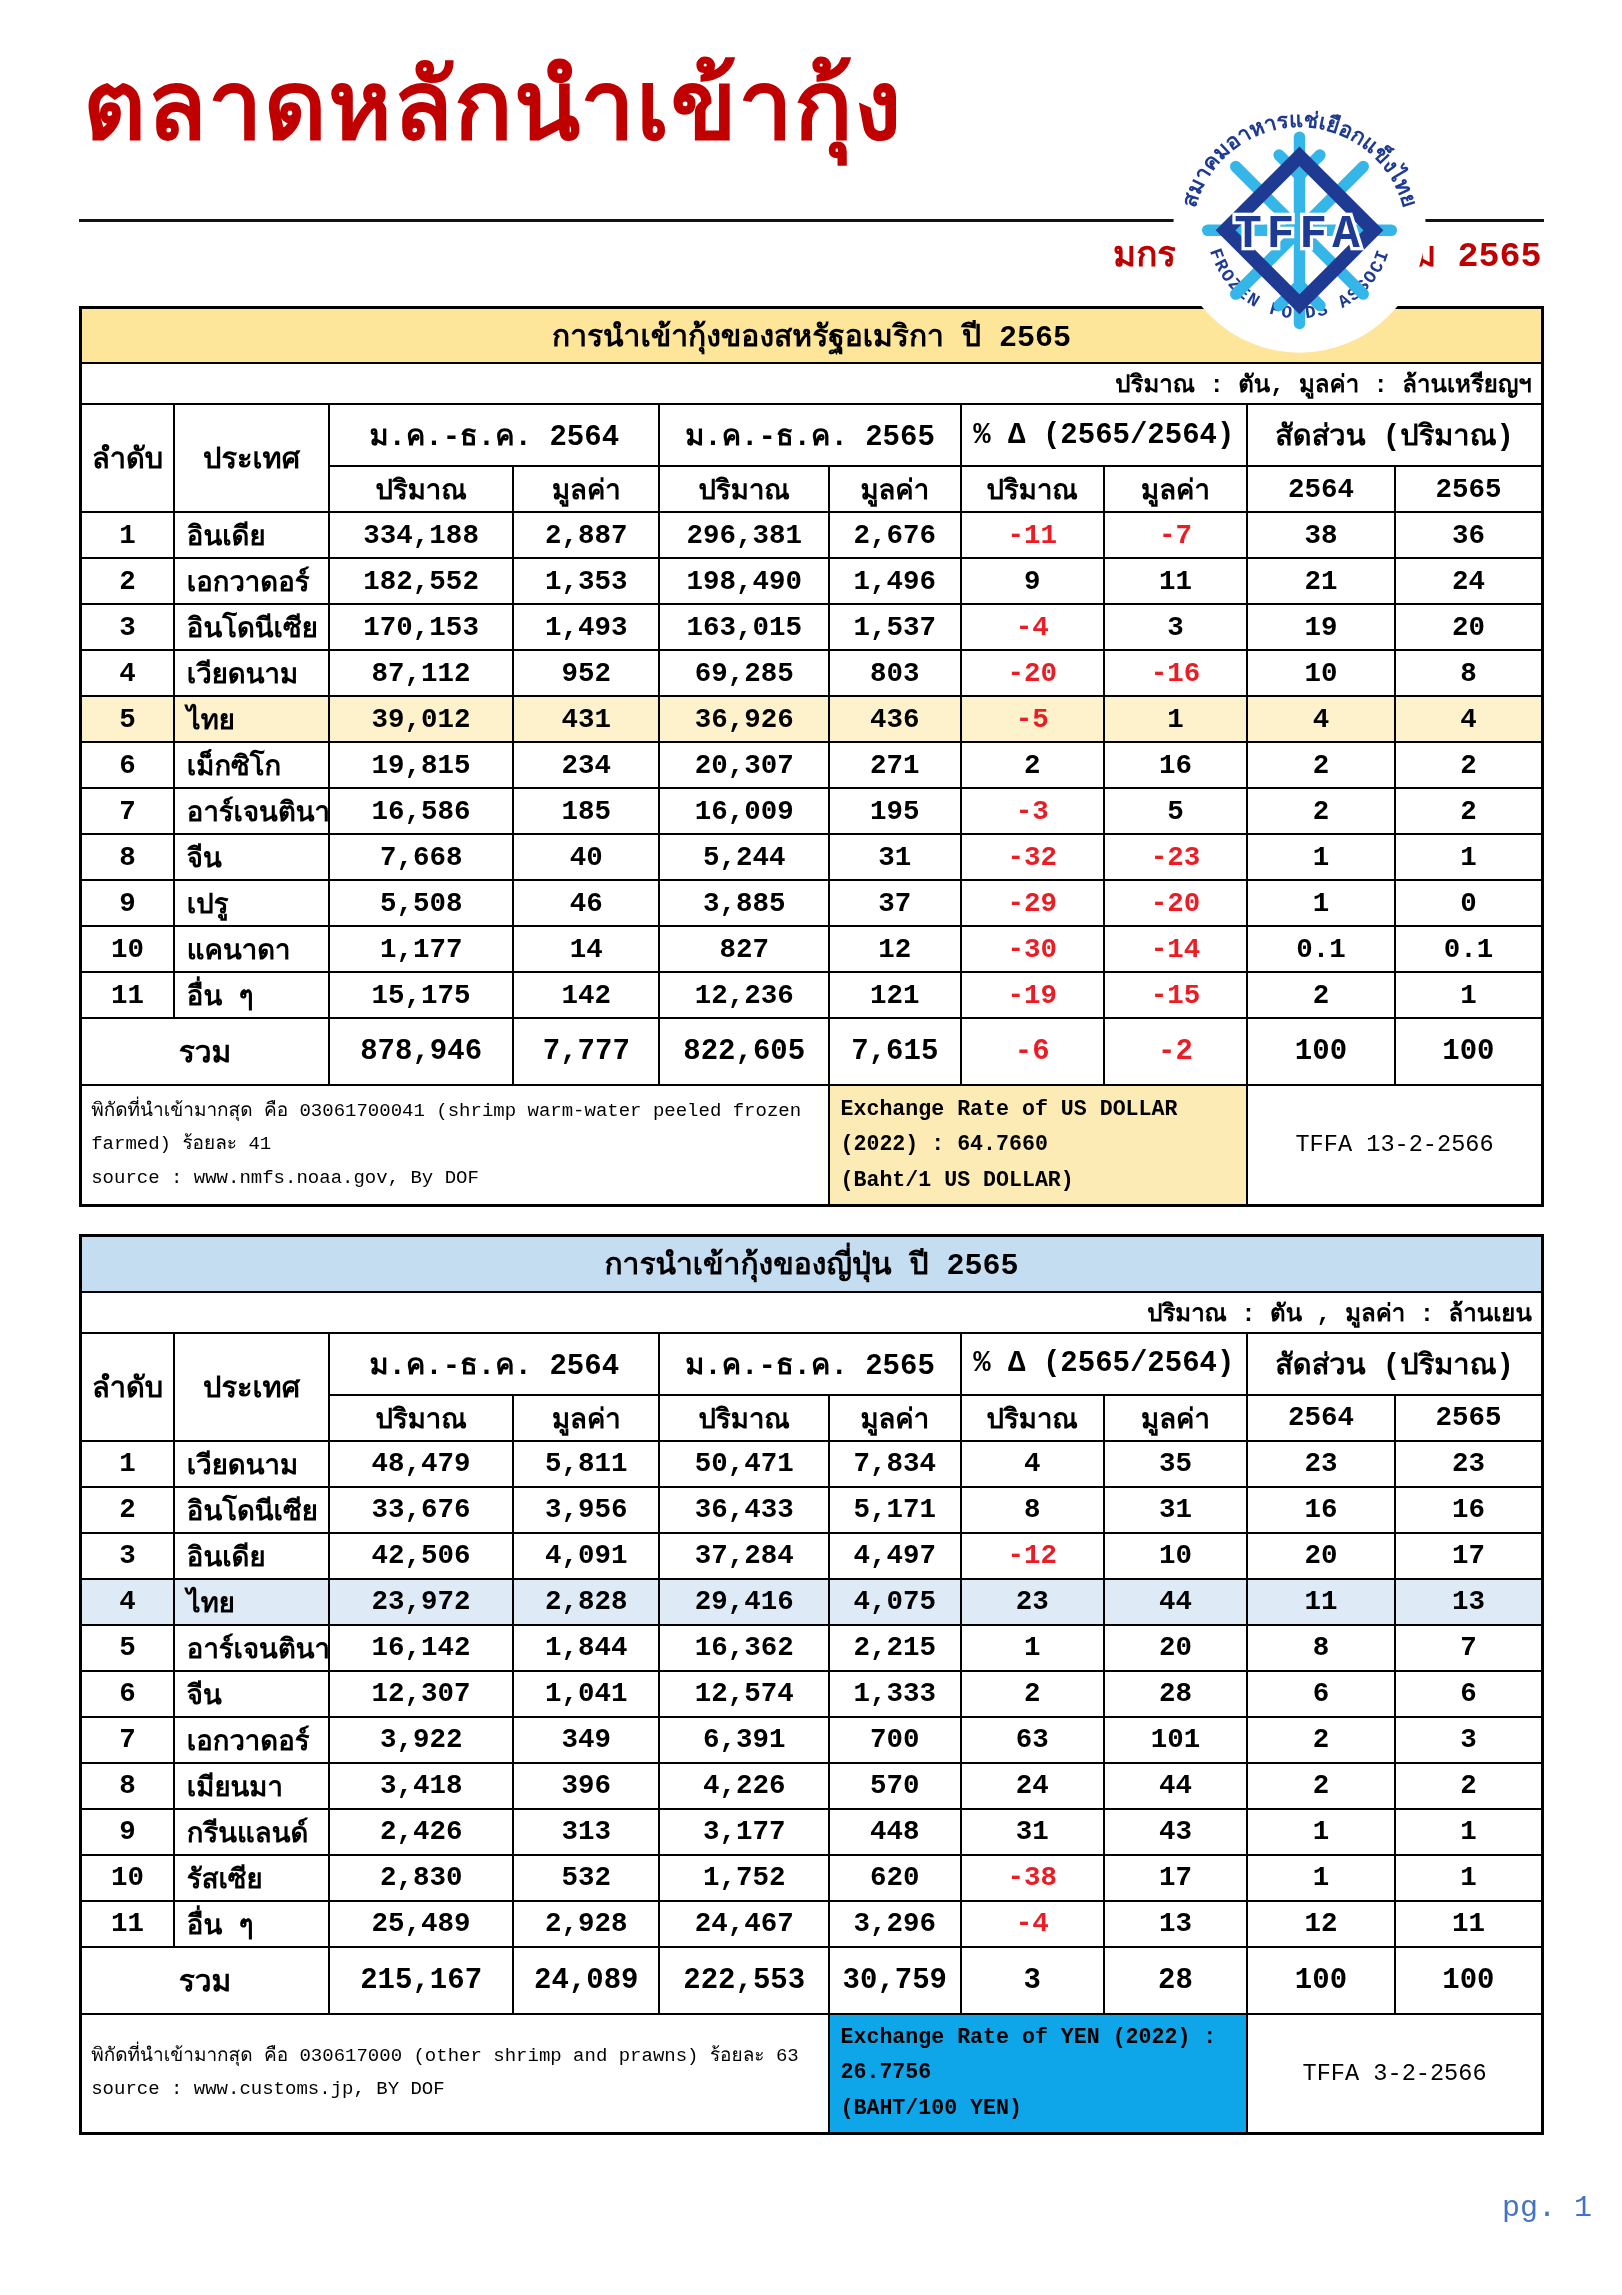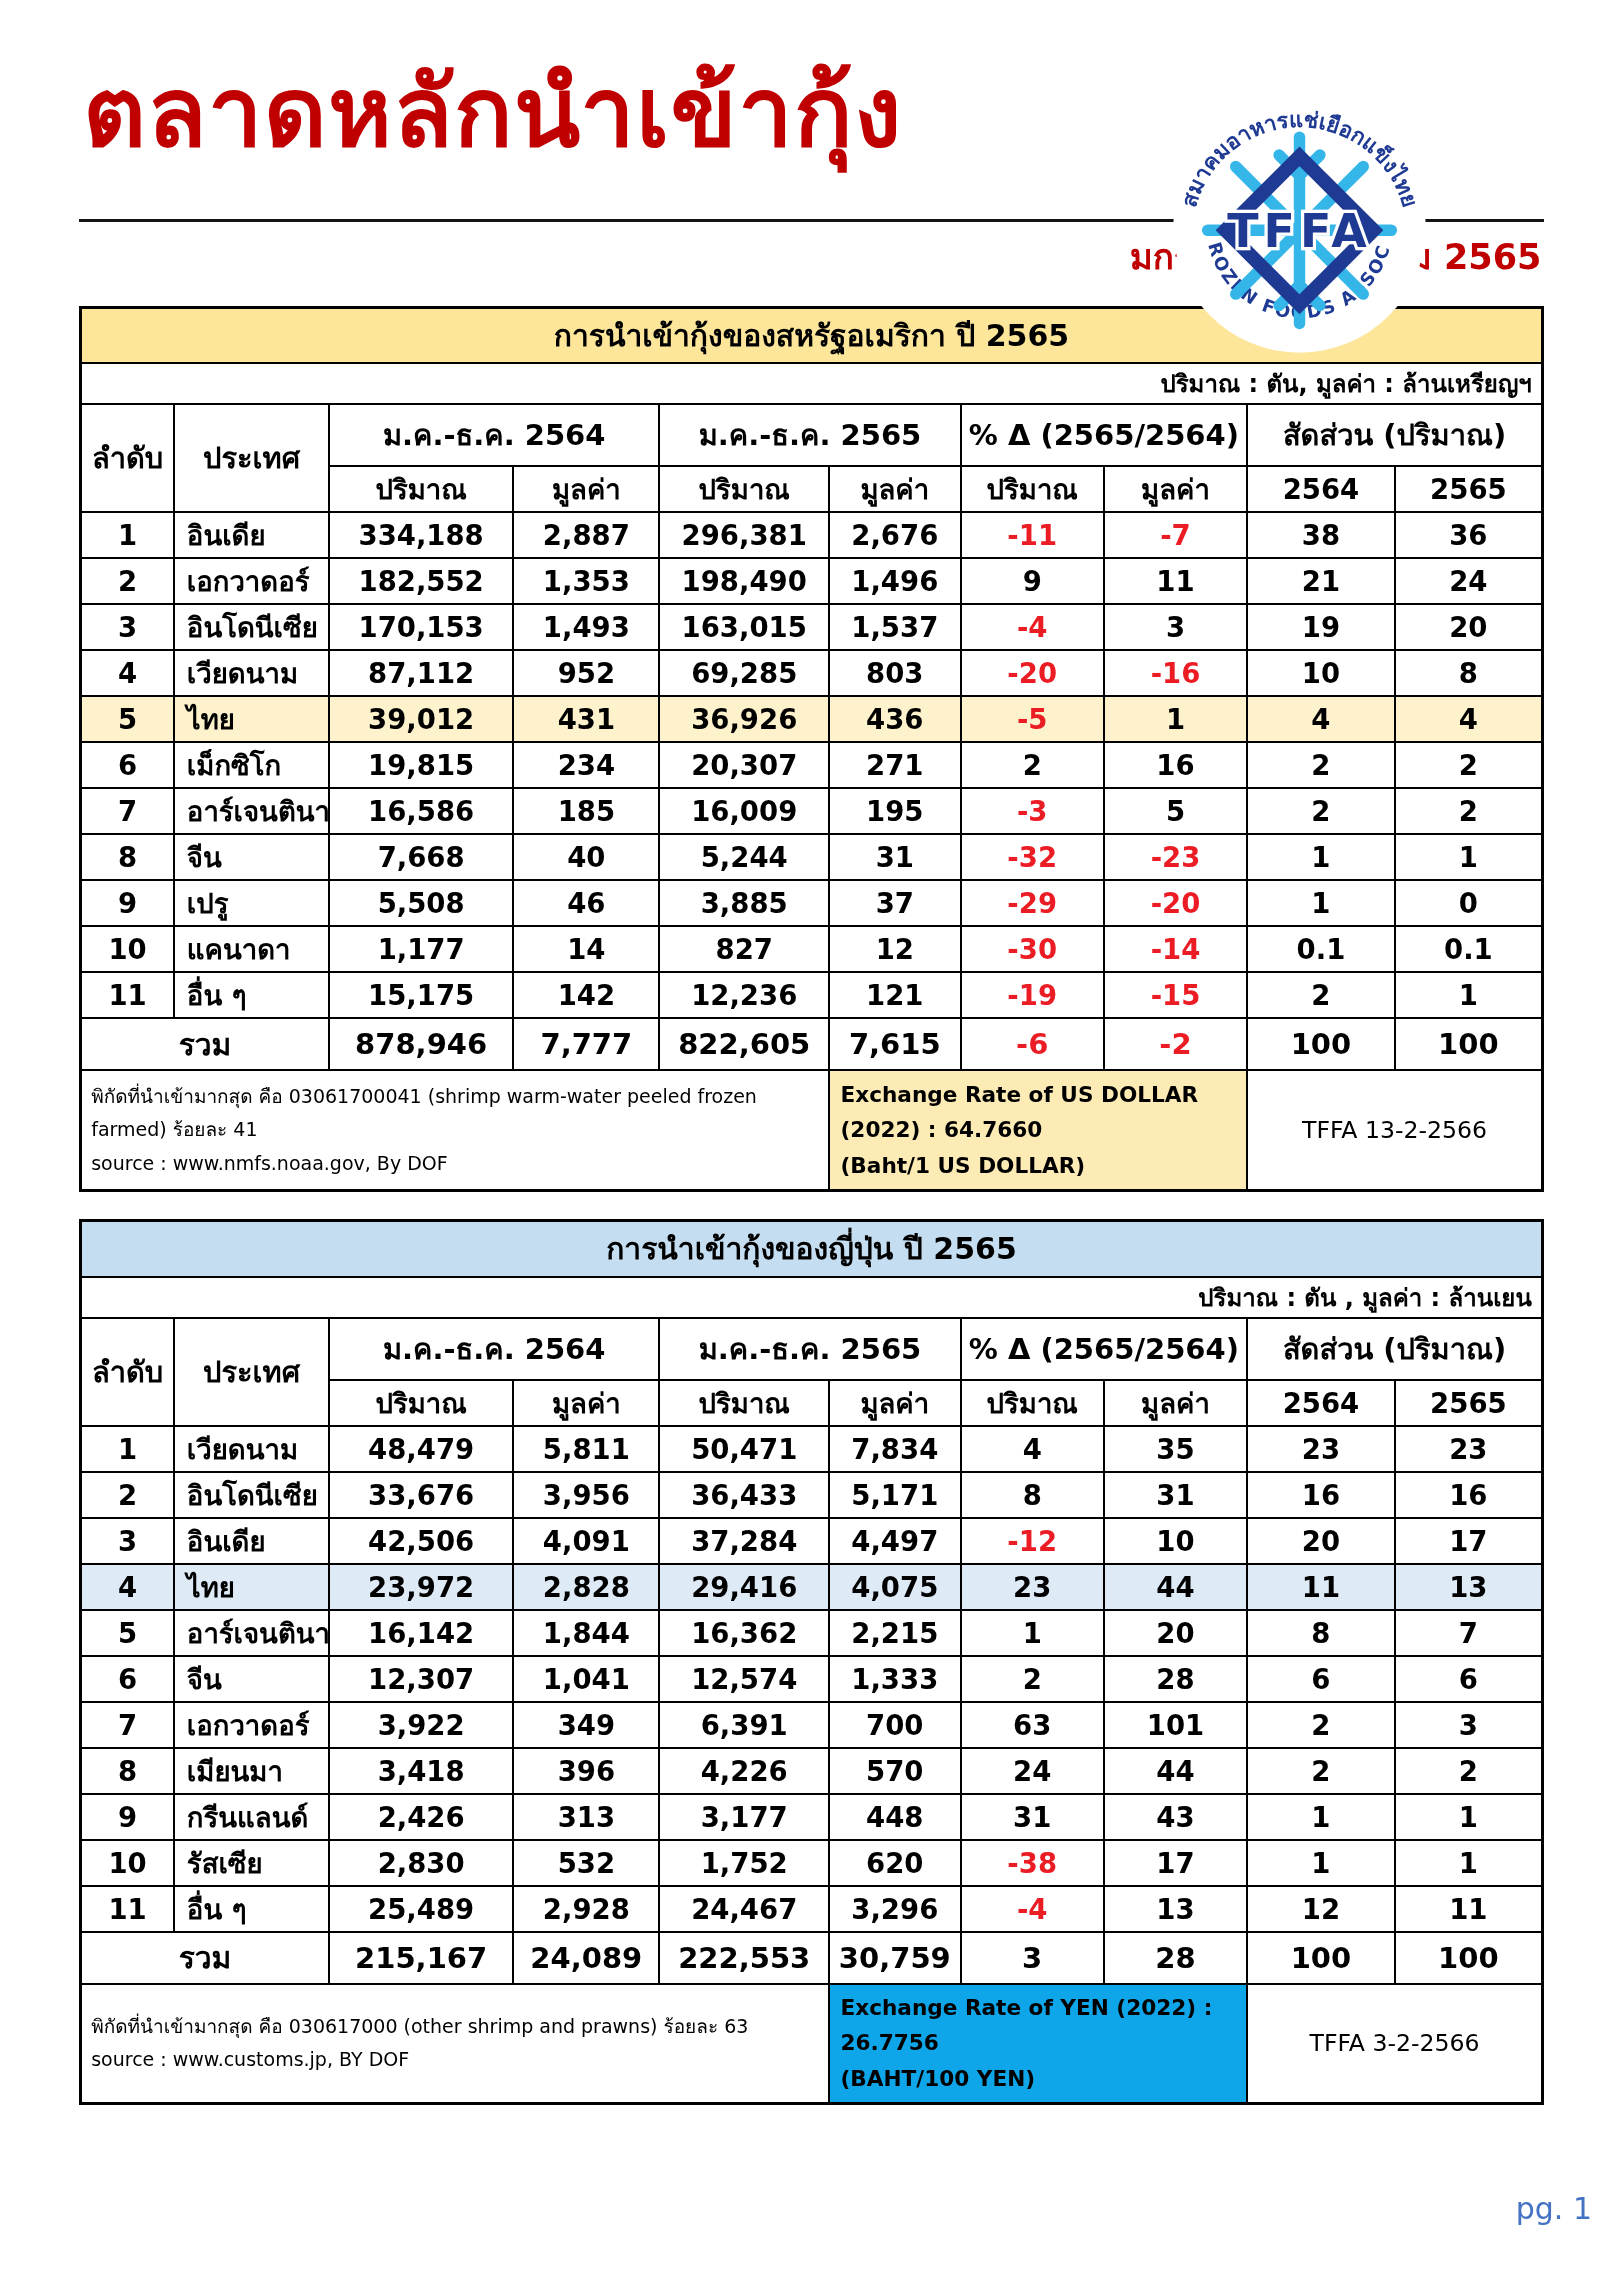--- a/index.html
+++ b/index.html
@@ -1,21 +1,21 @@
 <!DOCTYPE html>
 <html style="font-size:10.5px"><head>
 <meta charset="utf-8">
 <style>
   html,body{margin:0;padding:0;background:#ffffff;}
   body{
     width:1623px;height:2295px;position:relative;
     font-family:"DejaVu Sans","Liberation Sans",sans-serif;
     color:#000;
   }
-  .page{position:absolute;inset:0;padding:0 79px;box-sizing:border-box;}
+  .page{position:absolute;inset:0;padding:0 79px;box-sizing:border-box;font-family:Liberation Mono, monospace;}
 
   
   .main-title{
     color:#C00000;font-size:97px;font-weight:bold;
     margin:38px 0 0 3.9px;line-height:1.55;letter-spacing:1.3px;
   }
   .subtitle{
     color:#000;font-size:56px;font-weight:bold;margin:6.5px 0 0 3.9px;line-height:1.5;
   }
   .logo{position:absolute;top:99px;right:196px;width:255px;height:255px;}
@@ -52,21 +52,21 @@
   .h2 th{height:37px;font-size:27.5px;}
 
   tbody td{height:46px;font-size:27.5px;}
   .t-jp tbody td{height:43px;}
   tbody td.country{text-align:left;padding-left:11.8px;}
   td.neg{color:#EC1C24;}
 
   .t-us tr.hl td{background:#FDF2CC;}
   .t-jp tr.hl td{background:#DEEBF7;}
 
-  tr.total td{height:52px;font-size:29px;}
+  tr.total td{height:67px;font-size:29px;}
   tr.total td.total-label{font-size:30px;}
 
   tfoot td{height:77px;}
   .note-cell{font-weight:normal;font-size:19px;text-align:left;
     padding:5.2px 6.5px 5.2px 9.2px;line-height:1.75;}
   .exchange-cell{font-size:21.6px;text-align:left;padding:5.2px 6.5px 5.2px 10.5px;line-height:1.65;}
   .t-us .exchange-cell{background:#FCEBB4;}
   .t-jp .exchange-cell{background:#0ea5e9;}
   .ref-cell{font-weight:normal;font-size:23.6px;}
 

